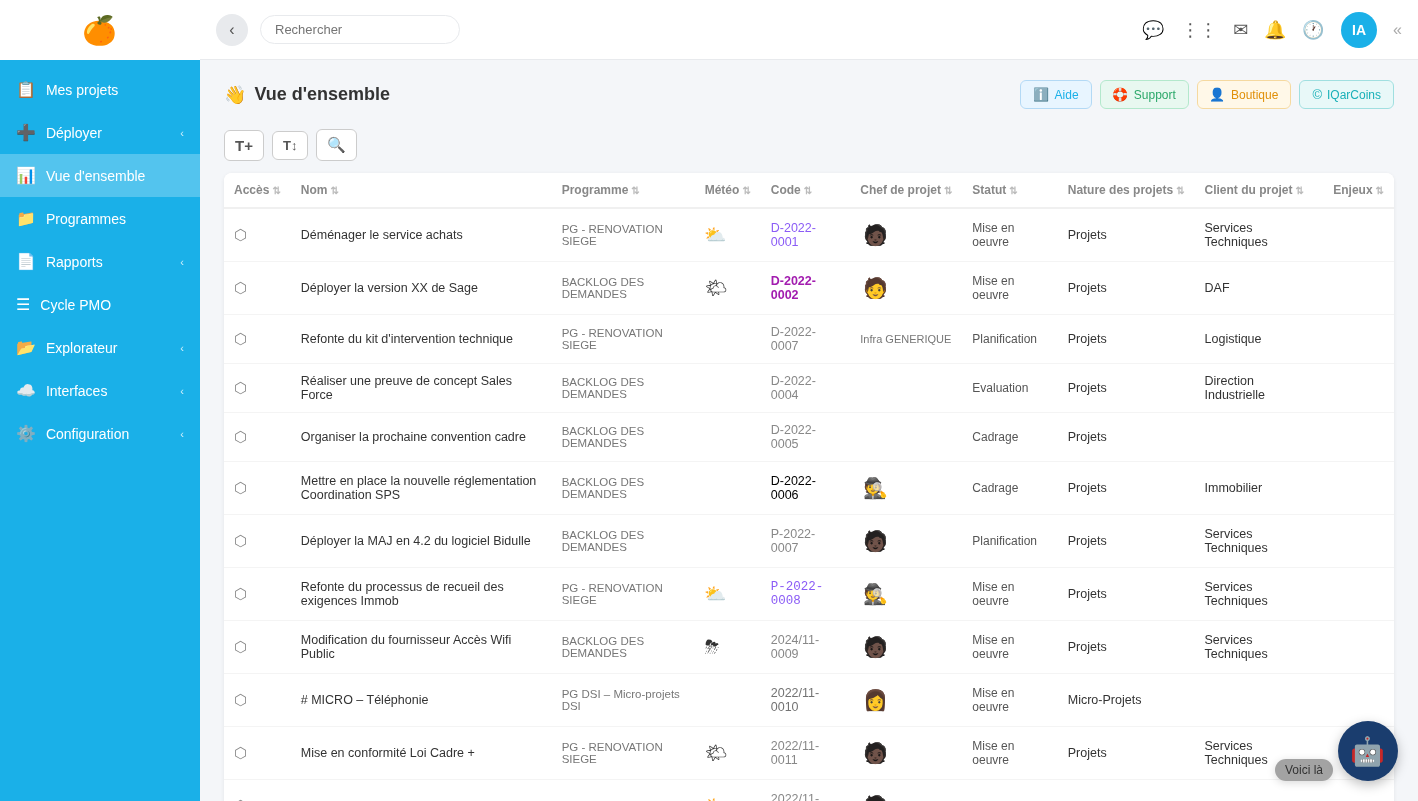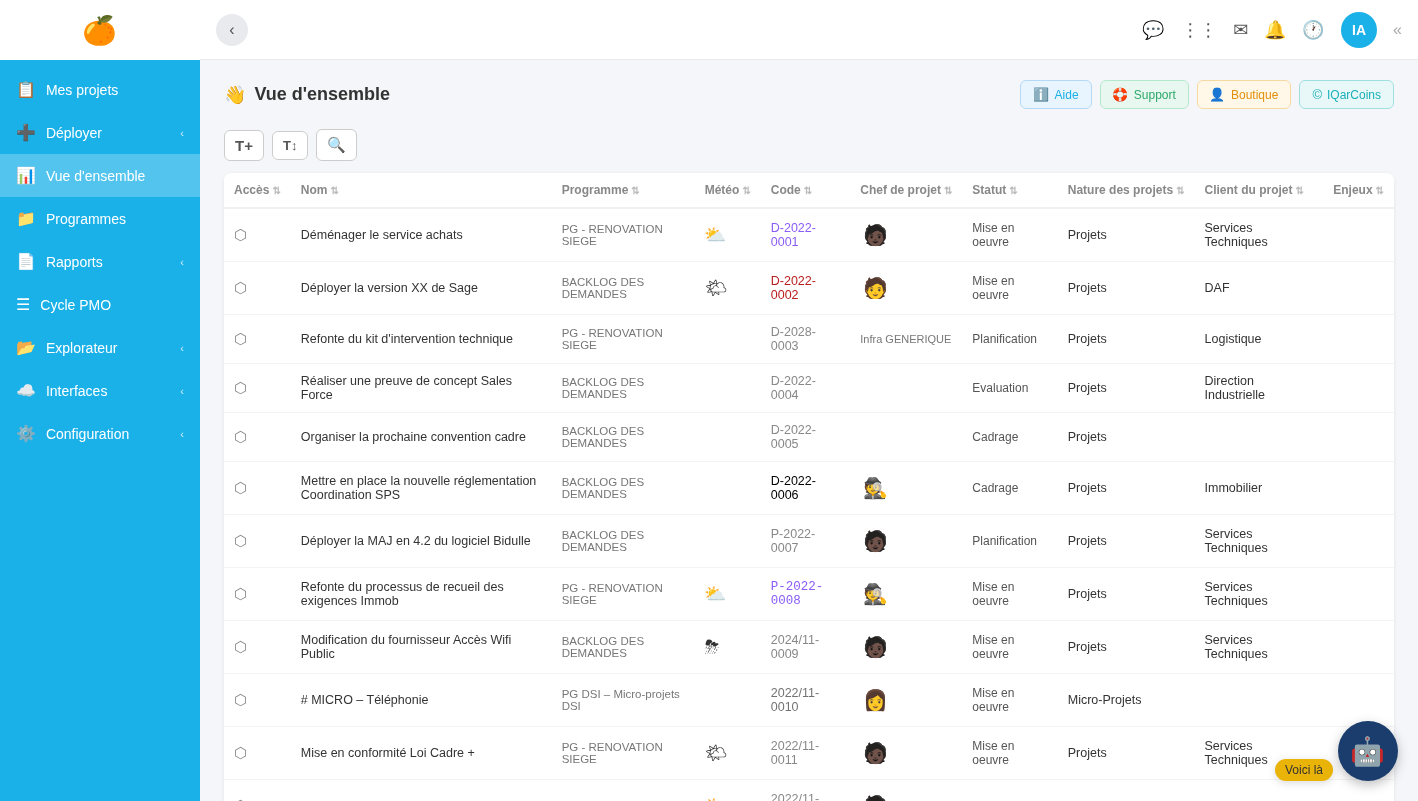--- a/index.html
+++ b/index.html
@@ -241,21 +241,21 @@
       background: #1a3d6e;
       display: flex; align-items: center; justify-content: center;
       font-size: 28px;
       cursor: pointer;
       box-shadow: 0 4px 12px rgba(0,0,0,0.25);
     }
     .chatbot-label {
       position: fixed;
       bottom: 20px;
       right: 85px;
-      background: #eab308;
+      background: #a3a3a3;
       border-radius: 12px;
       padding: 4px 10px;
       font-size: 12px;
       color: #333;
       box-shadow: 0 2px 8px rgba(0,0,0,0.15);
     }
   </style>
 </head>
 <body>
 
@@ -310,20 +310,21 @@
     <span>Configuration</span>
     <span class="chevron">‹</span>
   </div>
     </nav>
 </div>
 
 <div class="main">
 
   <div class="topbar">
     <button class="back-btn">‹</button>
+    <input class="search-box" type="text" placeholder="Rechercher" style="">
     <div class="topbar-spacer"></div>
     <div class="topbar-icons">
       <span class="topbar-icon">💬</span>
       <span class="topbar-icon">⋮⋮</span>
       <span class="topbar-icon">✉</span>
       <span class="topbar-icon">🔔</span>
       <span class="topbar-icon">🕐</span>
       <div class="avatar-btn">IA</div>
       <span class="collapse-btn">«</span>
     </div>
@@ -394,35 +395,35 @@
     <td><span class="status-text">Mise en oeuvre</span></td>
     <td>Projets</td>
     <td>Services Techniques</td>
     <td></td>
   </tr>
             <tr>
     <td><span class="access-icon">⬡</span></td>
     <td>Déployer la version XX de Sage</td>
     <td style="color:#777;font-size:11.5px;">BACKLOG DES DEMANDES</td>
     <td><span class="weather-icon">🌤</span></td>
-    <td style="color:#b91c1c;">D-2022-0002</td>
+    <td style="color:#a21caf;font-weight:bold;">D-2022-0002</td>
     <td>
                 <div class="avatar-cell">🧑</div>
               </td>
     <td><span class="status-text">Mise en oeuvre</span></td>
     <td>Projets</td>
     <td>DAF</td>
     <td></td>
   </tr>
             <tr>
     <td><span class="access-icon">⬡</span></td>
     <td>Refonte du kit d'intervention technique</td>
     <td style="color:#777;font-size:11.5px;">PG - RENOVATION SIEGE</td>
     <td><span class="weather-icon"></span></td>
-    <td style="color:#888;">D-2028-0003</td>
+    <td style="color:#888;">D-2022-0007</td>
     <td><span style="font-size:11px;color:#777;">Infra GENERIQUE</span></td>
     <td><span class="status-text">Planification</span></td>
     <td>Projets</td>
     <td>Logistique</td>
     <td></td>
   </tr>
             <tr>
     <td><span class="access-icon">⬡</span></td>
     <td>Réaliser une preuve de concept Sales Force</td>
     <td style="color:#777;font-size:11.5px;">BACKLOG DES DEMANDES</td>

